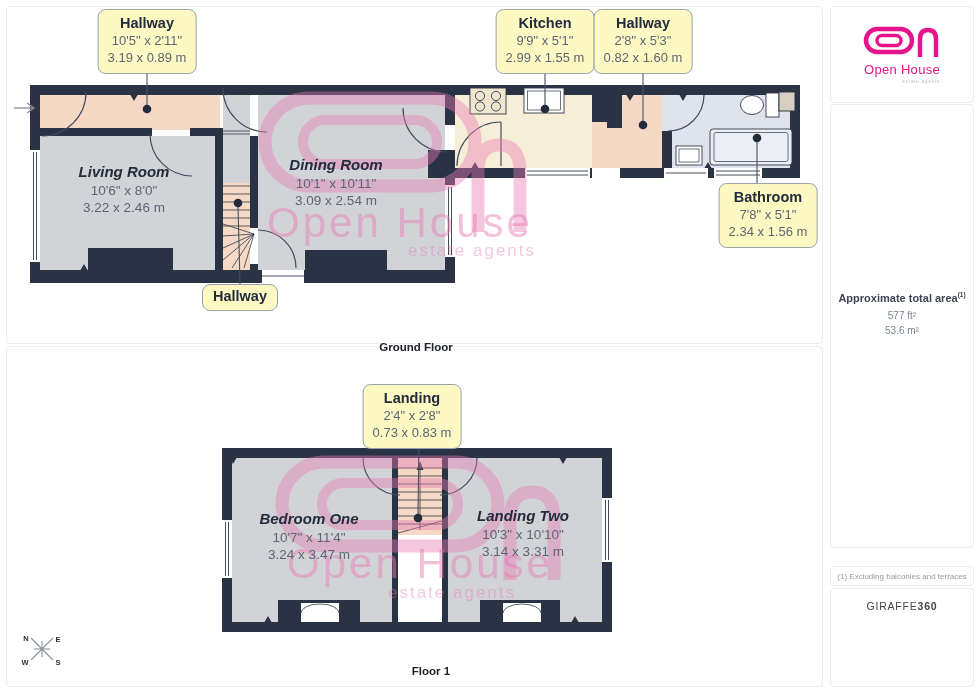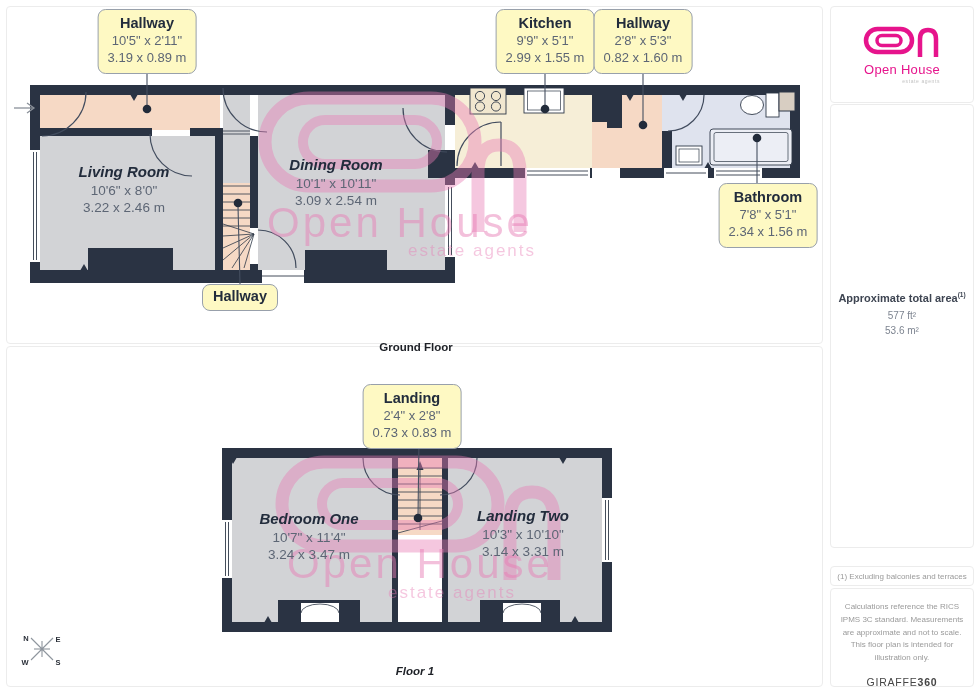--- a/index.html
+++ b/index.html
@@ -306,21 +306,21 @@
   <div class="d">10'7" x 11'4"</div>
   <div class="d">3.24 x 3.47 m</div>
 </div>
 <div class="rl" style="left:523px;top:507px;">
   <div class="t">Landing Two</div>
   <div class="d">10'3" x 10'10"</div>
   <div class="d">3.14 x 3.31 m</div>
 </div>
 
 <div class="caption" style="left:416px;top:341px;">Ground Floor</div>
-<div class="caption" style="left:415px;top:665px;font-style:italic;">Floor 1</div>
+<div class="caption" style="left:431px;top:665px;">Floor 1</div>
 
 <div class="side-card" style="left:830px;top:6px;width:144px;height:97px;">
   <div class="logo-wrap">
     <svg width="78" height="36" viewBox="0 0 78 36">
       <g stroke="#e6148c" fill="none">
         <rect x="3" y="4" width="46" height="23" rx="11.5" stroke-width="4.5"></rect>
         <rect x="14" y="10.5" width="24" height="10" rx="5" stroke-width="3.5"></rect>
         <path d="M 57 32 V 14 Q 57 5 65 5 Q 73 5 73 14 V 32" stroke-width="4.5"></path>
       </g>
     </svg>
@@ -337,17 +337,16 @@
     <div class="area-val">577 ft²</div>
     <div class="area-val" style="margin-top:4px;">53.6 m²</div>
   </div>
 </div>
 
 <div class="side-card foot-card" style="left:830px;top:550px;width:144px;height:20px;margin-top:16px;">
   <div class="foot-text">(1) Excluding balconies and terraces</div>
 </div>
 
 <div class="side-card" style="left:830px;top:588px;width:144px;height:99px;">
-  <div class="calc-text">Calculations reference the RICS IPMS 3C standard. Measurements are approximate and not to scale. This floor plan is intended for illustration only.</div>
   <div class="brand">
     <span>GIRAFFE</span><b>360</b>
   </div>
 </div>
 
 </body></html>

